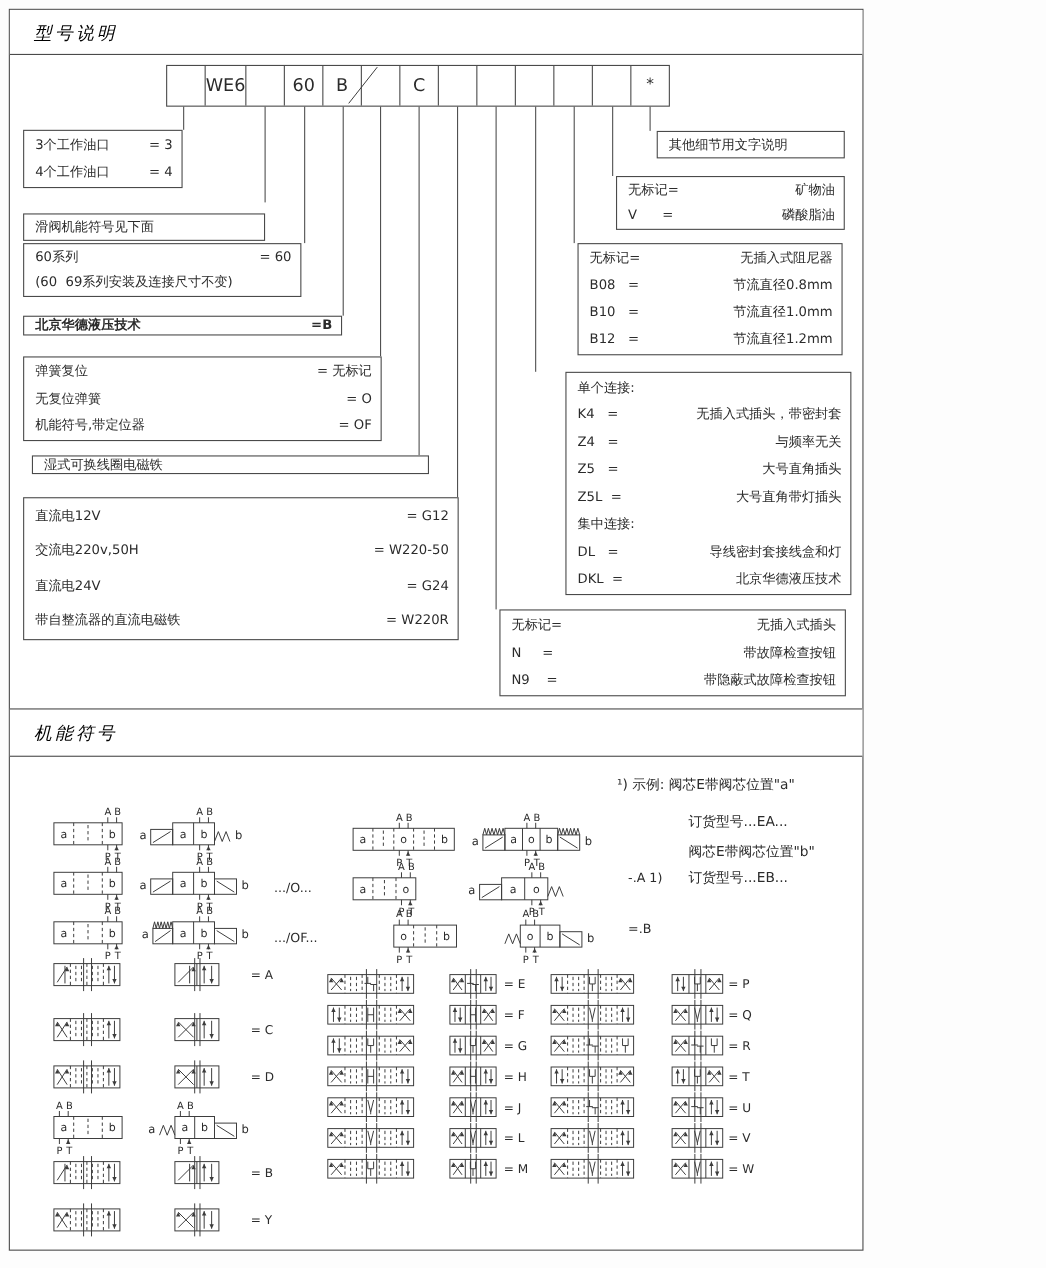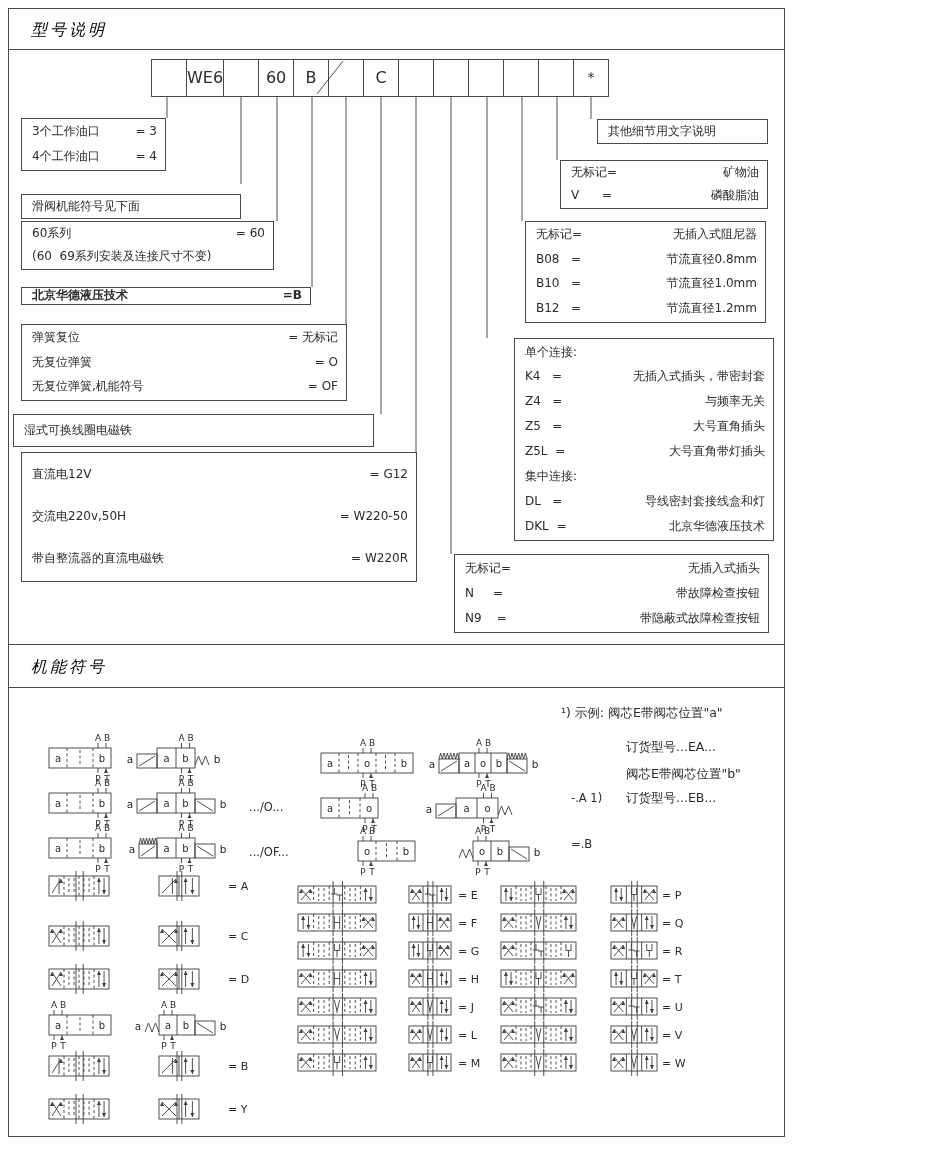--- a/index.html
+++ b/index.html
@@ -71,28 +71,29 @@
       <div class="box" style="left: 12px; top: 212px; width: 253px; height: 49px;">
         <div class="row"><span>60系列</span><span>= 60</span></div>
         <div class="row"><span>(60  69系列安装及连接尺寸不变)</span></div>
       </div>
       <div class="box" style="left: 12px; top: 278px; width: 290px; height: 18px; font-weight: bold;">
         <div class="row"><span>北京华德液压技术</span><span>=B</span></div>
       </div>
       <div class="box" style="left: 12px; top: 315px; width: 326px; height: 77px;">
         <div class="row"><span>弹簧复位</span><span>= 无标记</span></div>
         <div class="row"><span>无复位弹簧</span><span>= O</span></div>
-        <div class="row"><span>无复位弹簧,机能符号</span><span>= OF</span></div>
-      </div>
-      <div class="box" style="left: 4px; top: 405px; width: 361px; height: 33px;">
+        <div class="row"><span>机能符号,带定位器</span><span>= OF</span></div>
+      </div>
+      <div class="box" style="left: 20px; top: 405px; width: 361px; height: 17px;">
         <div class="row"><span>湿式可换线圈电磁铁</span></div>
       </div>
       <div class="box" style="left: 12px; top: 443px; width: 396px; height: 130px;">
         <div class="row"><span>直流电12V</span><span>= G12</span></div>
         <div class="row"><span>交流电220v,50H</span><span>= W220-50</span></div>
+        <div class="row"><span>直流电24V</span><span>= G24</span></div>
         <div class="row"><span>带自整流器的直流电磁铁</span><span>= W220R</span></div>
       </div>
       <div class="box" style="left: 588px; top: 110px; width: 171px; height: 25px;">
         <div class="row"><span>其他细节用文字说明</span></div>
       </div>
       <div class="box" style="left: 551px; top: 151px; width: 208px; height: 49px;">
         <div class="row"><span>无标记=</span><span>矿物油</span></div>
         <div class="row"><span>V      =</span><span>磷酸脂油</span></div>
       </div>
       <div class="box" style="left: 516px; top: 212px; width: 241px; height: 102px;">

